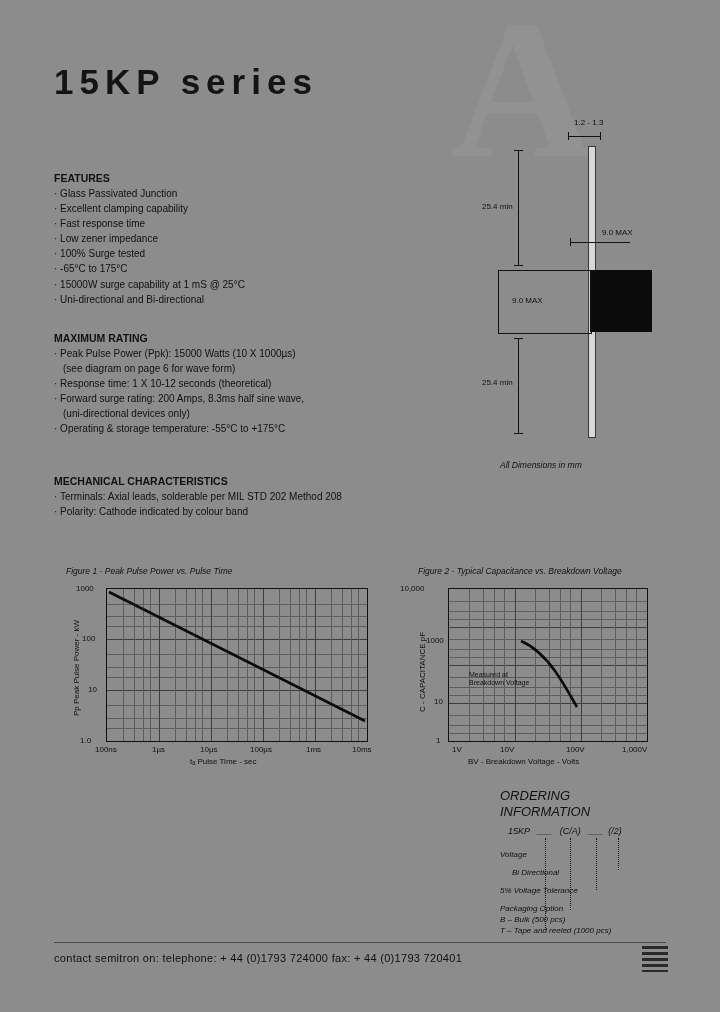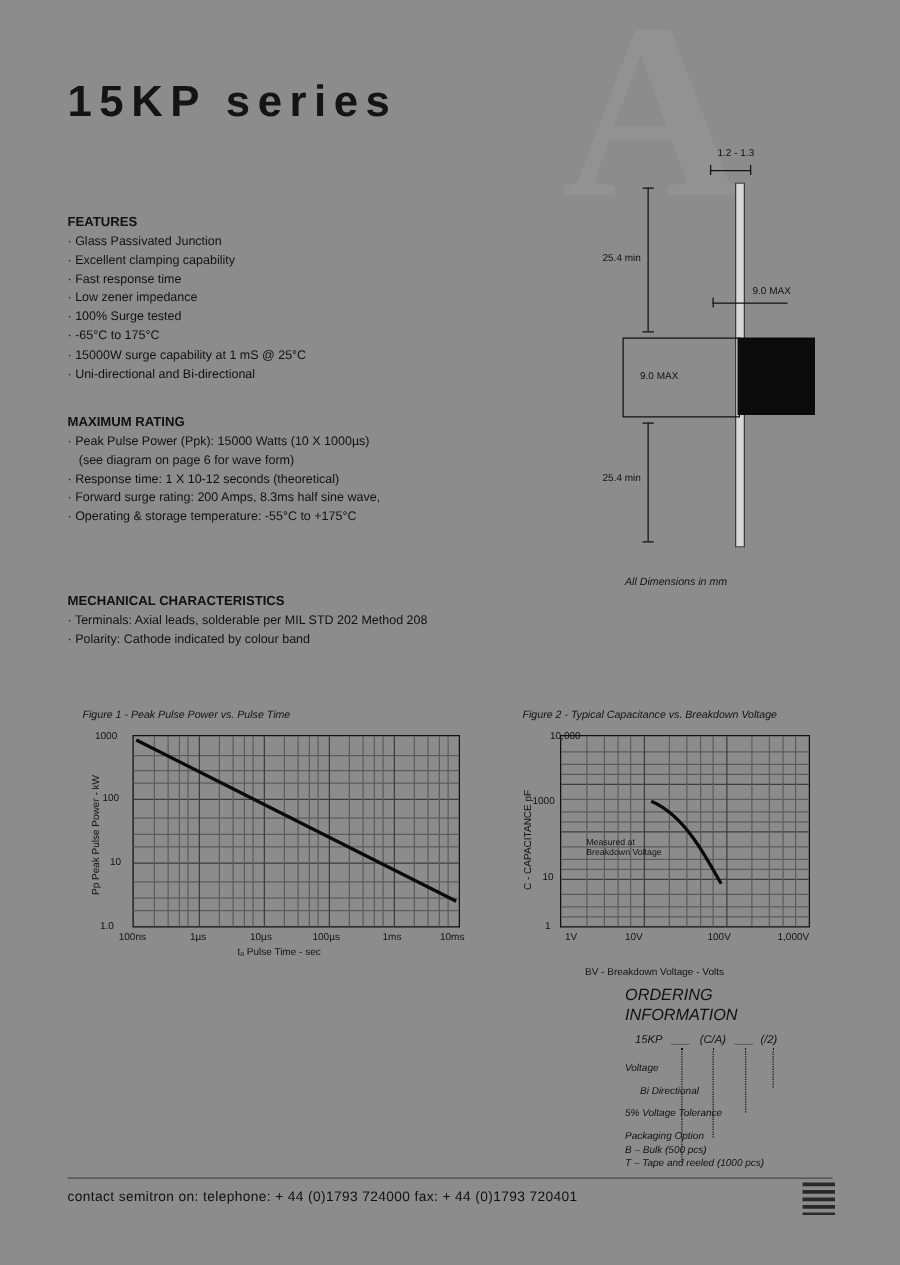--- a/index.html
+++ b/index.html
@@ -93,20 +93,21 @@
     <div class="bullet">15000W surge capability at 1 mS @ 25°C</div>
     <div class="bullet">Uni-directional and Bi-directional</div>
   </div>
 
   <div class="sec-head" style="left:54px;top:332px;">MAXIMUM RATING</div>
   <div class="lst" style="left:54px;top:346px;">
     <div class="bullet">Peak Pulse Power (Ppk): 15000 Watts (10 X 1000µs)</div>
     <div class="ind">(see diagram on page 6 for wave form)</div>
     <div class="bullet">Response time: 1 X 10-12 seconds (theoretical)</div>
     <div class="bullet">Forward surge rating: 200 Amps, 8.3ms half sine wave,</div>
+    <div class="ind">(uni-directional devices only)</div>
     <div class="bullet">Operating &amp; storage temperature: -55°C to +175°C</div>
   </div>
 
   <div class="sec-head" style="left:54px;top:475px;">MECHANICAL CHARACTERISTICS</div>
   <div class="lst" style="left:54px;top:489px;">
     <div class="bullet">Terminals: Axial leads, solderable per MIL STD 202 Method 208</div>
     <div class="bullet">Polarity: Cathode indicated by colour band</div>
   </div>
 
   <div class="diagram">
@@ -228,30 +229,30 @@
     <div class="gl" style="left:152px;top:0;width:1px;height:152px;"></div>
     <div class="gl" style="left:166px;top:0;width:1px;height:152px;"></div>
     <div class="gl" style="left:177px;top:0;width:1px;height:152px;"></div>
     <div class="gl" style="left:187px;top:0;width:1px;height:152px;"></div>
     <svg width="198" height="152" style="position:absolute;left:0;top:0;">
       <path d="M72,52 C86,58 96,68 106,82 C116,96 122,108 128,118" fill="none" stroke="#0a0a0a" stroke-width="2.6"></path>
     </svg>
     <div style="position:absolute;left:20px;top:82px;font-size:7px;line-height:8px;color:#111;white-space:pre;">Measured at
 Breakdown Voltage</div>
   </div>
-  <div class="axlabel" style="left:440px;top:584px;">10,000</div>
+  <div class="axlabel" style="left:400px;top:584px;">10,000</div>
   <div class="axlabel" style="left:426px;top:636px;">1000</div>
   <div class="axlabel" style="left:434px;top:697px;">10</div>
   <div class="axlabel" style="left:436px;top:736px;">1</div>
   <div class="axlabel" style="left:452px;top:745px;">1V</div>
   <div class="axlabel" style="left:500px;top:745px;">10V</div>
   <div class="axlabel" style="left:566px;top:745px;">100V</div>
   <div class="axlabel" style="left:622px;top:745px;">1,000V</div>
   <div class="axtitle rot" style="left:418px;top:712px;">C - CAPACITANCE pF</div>
-  <div class="axtitle" style="left:468px;top:773px;">BV - Breakdown Voltage -  Volts</div>
+  <div class="axtitle" style="left:468px;top:757px;">BV - Breakdown Voltage -  Volts</div>
 
   <div class="ord-title">
     <div>ORDERING</div>
     <div>INFORMATION</div>
   </div>
 
   <div class="ord-part">
     <span>15KP</span>
     <span style="letter-spacing:0;">&nbsp;&nbsp;___&nbsp;&nbsp;</span>
     <span>(C/A)</span>

